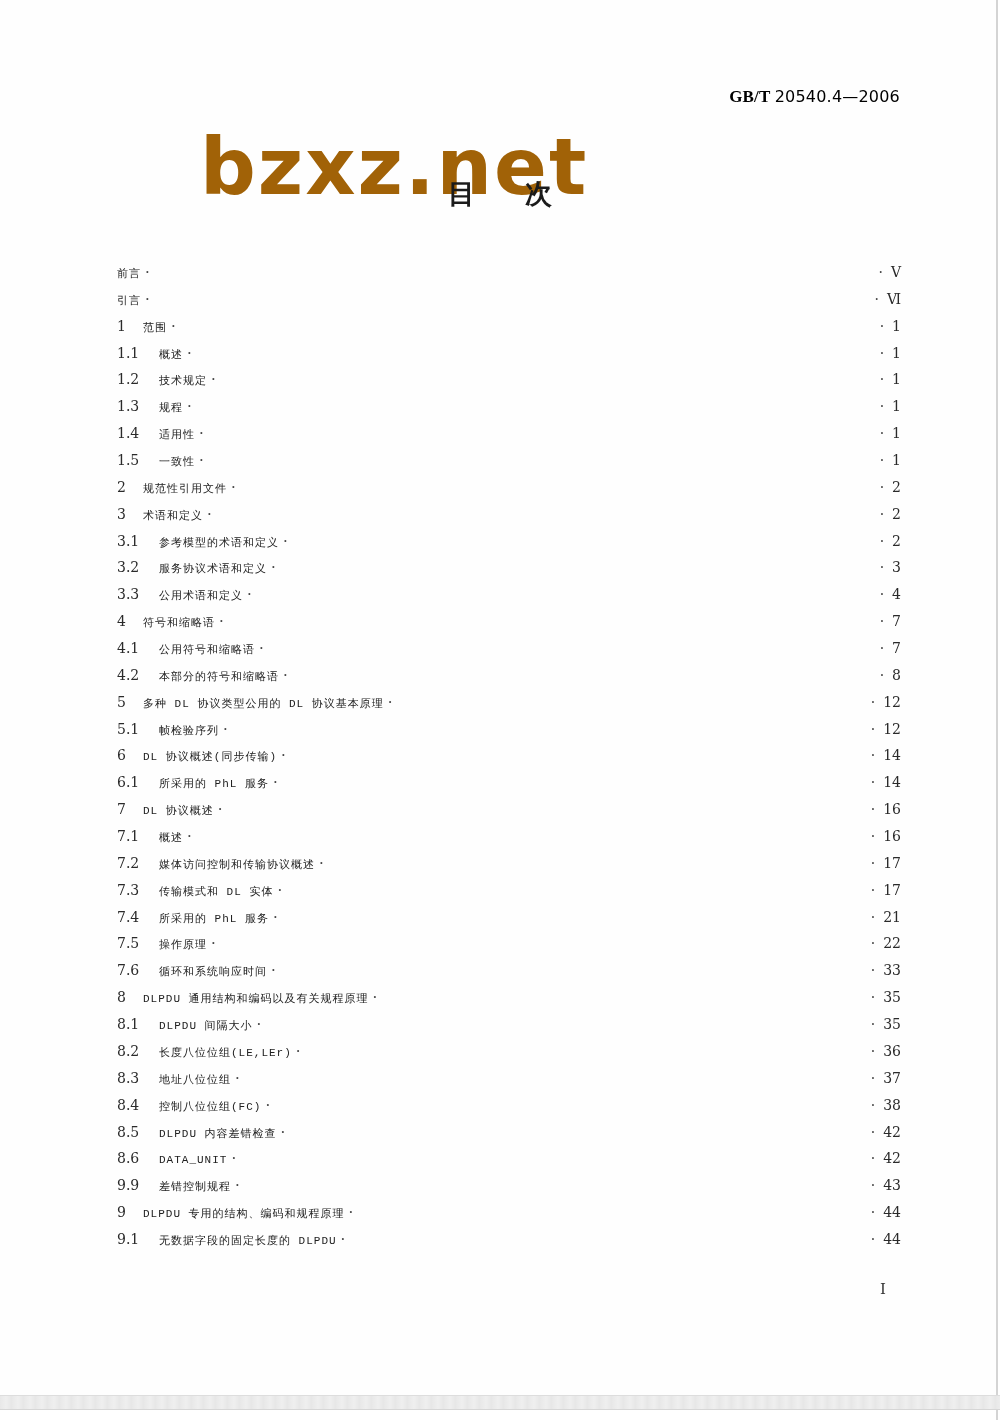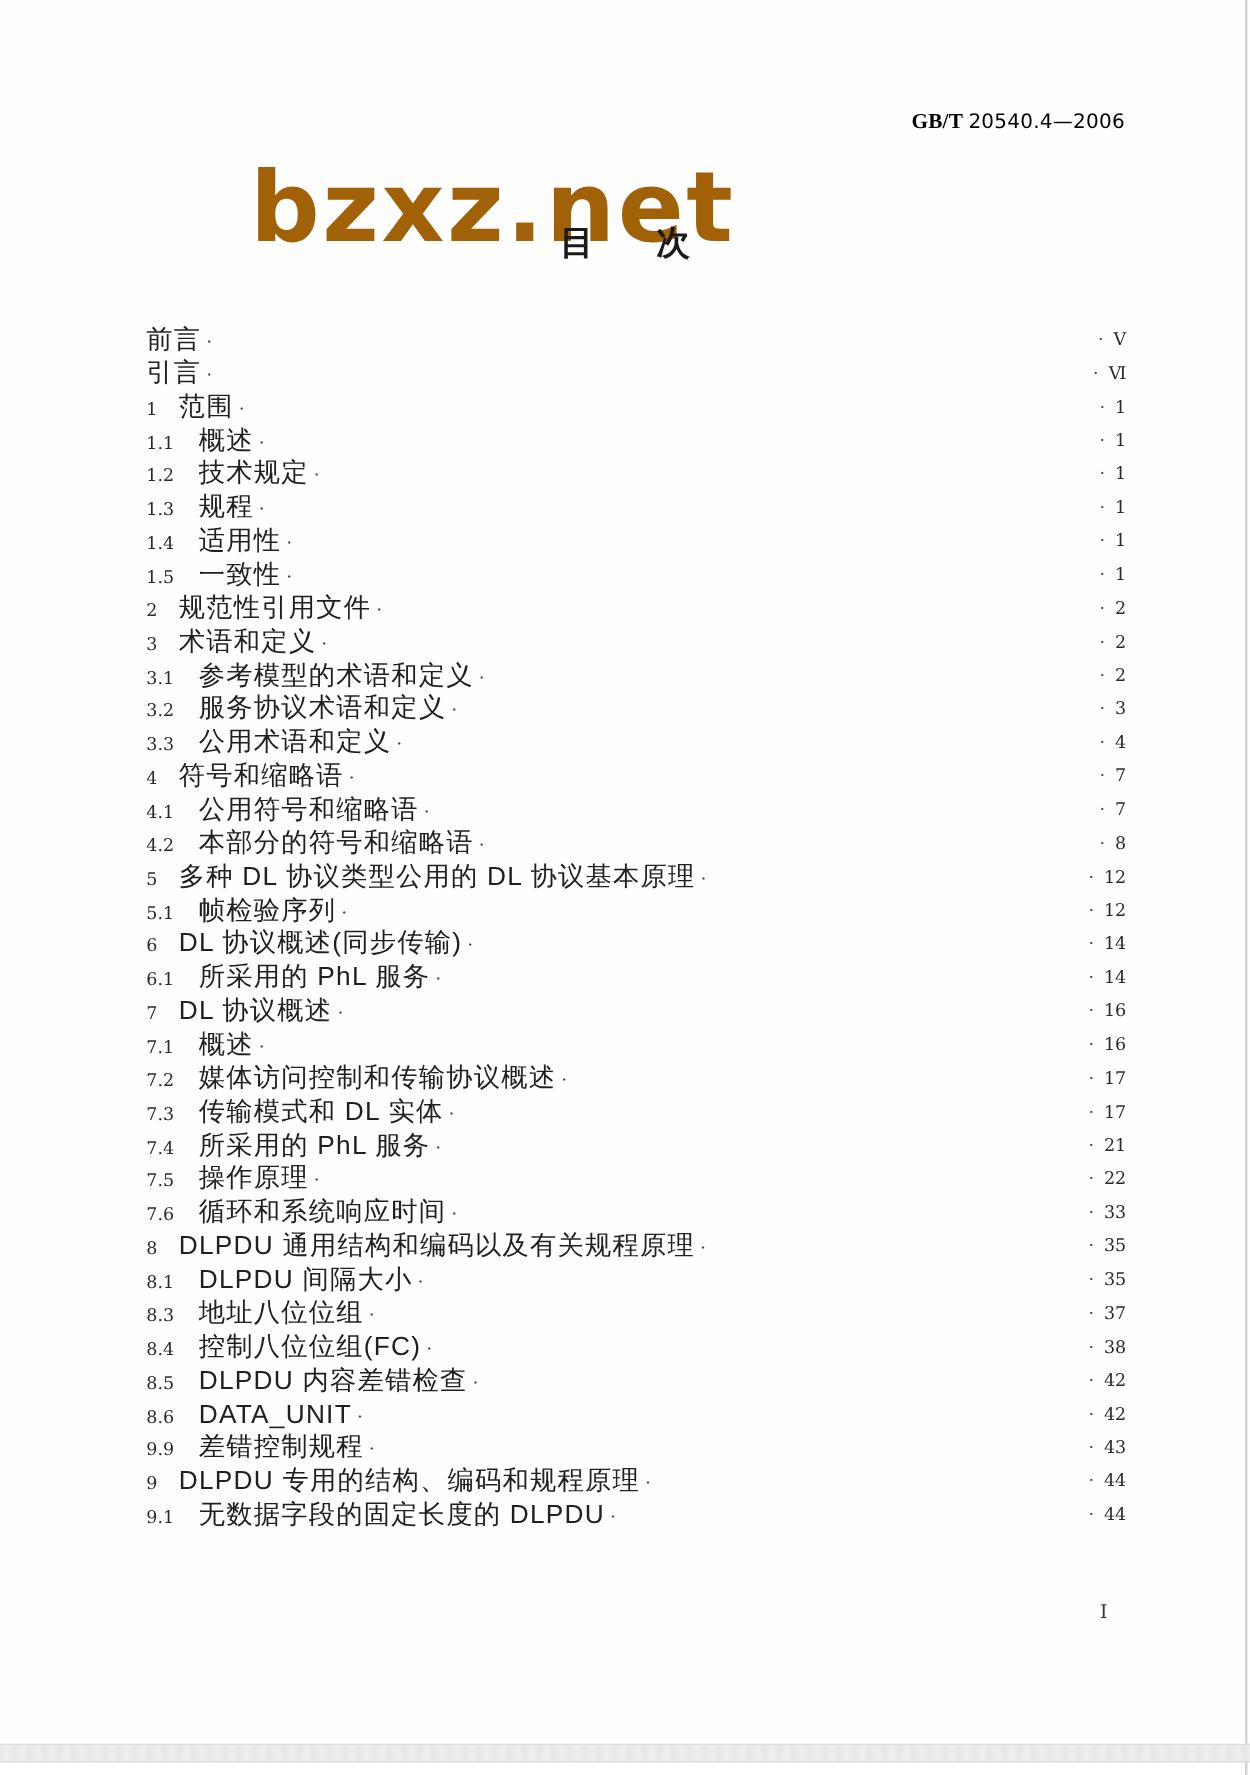--- a/index.html
+++ b/index.html
@@ -19,21 +19,21 @@
     font-weight: bold; font-size: 78px; color: #a16207; letter-spacing: 2px; line-height: 1; }
   .toc-title { position: absolute; top: 176px; left: 0; width: 1000px; text-align: center;
     font-family: "DejaVu Sans", sans-serif; font-weight: bold; font-size: 27px; color: #1a1a1a; }
   .toc-title span { display: inline-block; }
   .toc-title .gap { width: 50px; }
   .toc { position: absolute; left: 117px; top: 259px; width: 784px; }
   .toc-row { position: relative; height: 26.87px; line-height: 26px; font-size: 15px; white-space: nowrap; }
   .toc-row .num { display: inline-block; font-family: "DejaVu Serif", serif; font-size: 14px; color: #2a2a2a; }
   .toc-row.lvl1 .num { width: 26px; }
   .toc-row.lvl2 .num { width: 42px; }
-  .toc-row .label { font-family: Liberation Sans, sans-serif; font-size: 21px; color: #202020; letter-spacing: 1px; }
+  .toc-row .label { font-family: Liberation Mono, monospace; font-size: 11px; color: #202020; letter-spacing: 1px; }
   .toc-row .dot { color: #444; margin-left: 4px; }
   .toc-row .page-num { position: absolute; right: 0; top: 0; font-family: "DejaVu Serif", serif; font-size: 14px; color: #2a2a2a; }
   .toc-row .page-num .pdot { margin-right: 8px; color: #444; }
   .folio { position: absolute; left: 880px; top: 1280px; font-family: "DejaVu Serif", serif; font-size: 15px; color: #333; }
 </style>
 </head>
 <body>
 
 <div class="page">
   <div class="watermark">bzxz.net</div>
@@ -70,20 +70,21 @@
       <div class="toc-row lvl2"><span class="num">6.1</span><span class="label">所采用的 PhL 服务</span><span class="dot">·</span><span class="page-num"><span class="pdot">·</span><span>14</span></span></div>
       <div class="toc-row lvl1"><span class="num">7</span><span class="label">DL 协议概述</span><span class="dot">·</span><span class="page-num"><span class="pdot">·</span><span>16</span></span></div>
       <div class="toc-row lvl2"><span class="num">7.1</span><span class="label">概述</span><span class="dot">·</span><span class="page-num"><span class="pdot">·</span><span>16</span></span></div>
       <div class="toc-row lvl2"><span class="num">7.2</span><span class="label">媒体访问控制和传输协议概述</span><span class="dot">·</span><span class="page-num"><span class="pdot">·</span><span>17</span></span></div>
       <div class="toc-row lvl2"><span class="num">7.3</span><span class="label">传输模式和 DL 实体</span><span class="dot">·</span><span class="page-num"><span class="pdot">·</span><span>17</span></span></div>
       <div class="toc-row lvl2"><span class="num">7.4</span><span class="label">所采用的 PhL 服务</span><span class="dot">·</span><span class="page-num"><span class="pdot">·</span><span>21</span></span></div>
       <div class="toc-row lvl2"><span class="num">7.5</span><span class="label">操作原理</span><span class="dot">·</span><span class="page-num"><span class="pdot">·</span><span>22</span></span></div>
       <div class="toc-row lvl2"><span class="num">7.6</span><span class="label">循环和系统响应时间</span><span class="dot">·</span><span class="page-num"><span class="pdot">·</span><span>33</span></span></div>
       <div class="toc-row lvl1"><span class="num">8</span><span class="label">DLPDU 通用结构和编码以及有关规程原理</span><span class="dot">·</span><span class="page-num"><span class="pdot">·</span><span>35</span></span></div>
       <div class="toc-row lvl2"><span class="num">8.1</span><span class="label">DLPDU 间隔大小</span><span class="dot">·</span><span class="page-num"><span class="pdot">·</span><span>35</span></span></div>
+      <div class="toc-row lvl2"><span class="num">8.2</span><span class="label">长度八位位组(LE,LEr)</span><span class="dot">·</span><span class="page-num"><span class="pdot">·</span><span>36</span></span></div>
       <div class="toc-row lvl2"><span class="num">8.3</span><span class="label">地址八位位组</span><span class="dot">·</span><span class="page-num"><span class="pdot">·</span><span>37</span></span></div>
       <div class="toc-row lvl2"><span class="num">8.4</span><span class="label">控制八位位组(FC)</span><span class="dot">·</span><span class="page-num"><span class="pdot">·</span><span>38</span></span></div>
       <div class="toc-row lvl2"><span class="num">8.5</span><span class="label">DLPDU 内容差错检查</span><span class="dot">·</span><span class="page-num"><span class="pdot">·</span><span>42</span></span></div>
       <div class="toc-row lvl2"><span class="num">8.6</span><span class="label">DATA_UNIT</span><span class="dot">·</span><span class="page-num"><span class="pdot">·</span><span>42</span></span></div>
       <div class="toc-row lvl2"><span class="num">9.9</span><span class="label">差错控制规程</span><span class="dot">·</span><span class="page-num"><span class="pdot">·</span><span>43</span></span></div>
       <div class="toc-row lvl1"><span class="num">9</span><span class="label">DLPDU 专用的结构、编码和规程原理</span><span class="dot">·</span><span class="page-num"><span class="pdot">·</span><span>44</span></span></div>
       <div class="toc-row lvl2"><span class="num">9.1</span><span class="label">无数据字段的固定长度的 DLPDU</span><span class="dot">·</span><span class="page-num"><span class="pdot">·</span><span>44</span></span></div>
     </div>
 
   <div class="folio">I</div>

